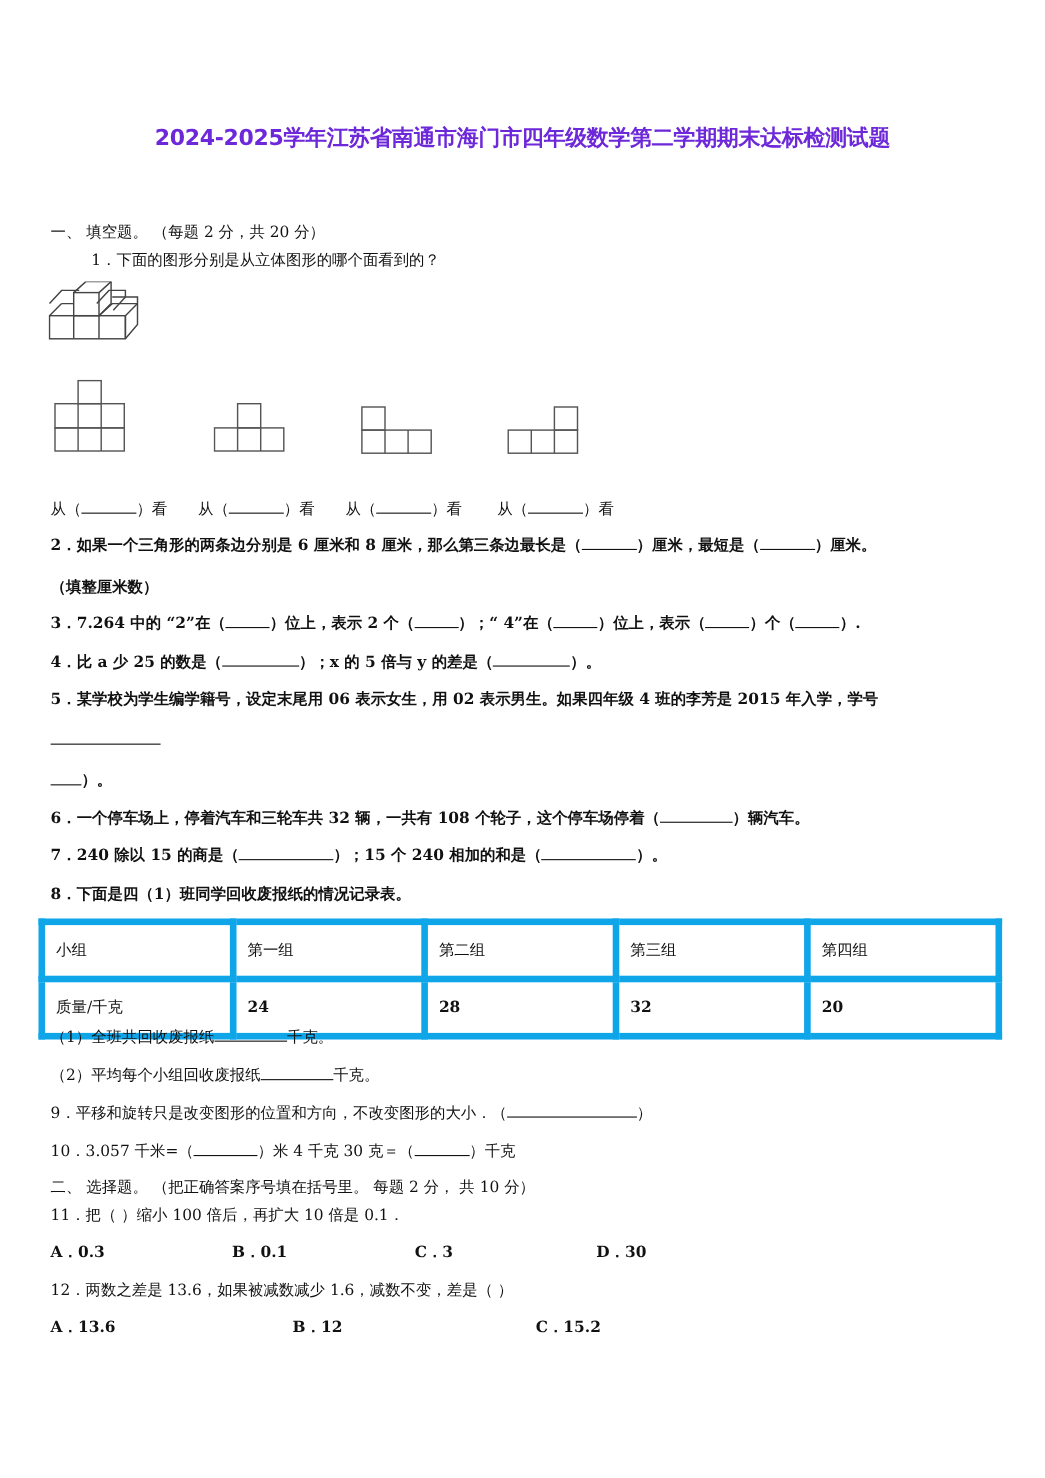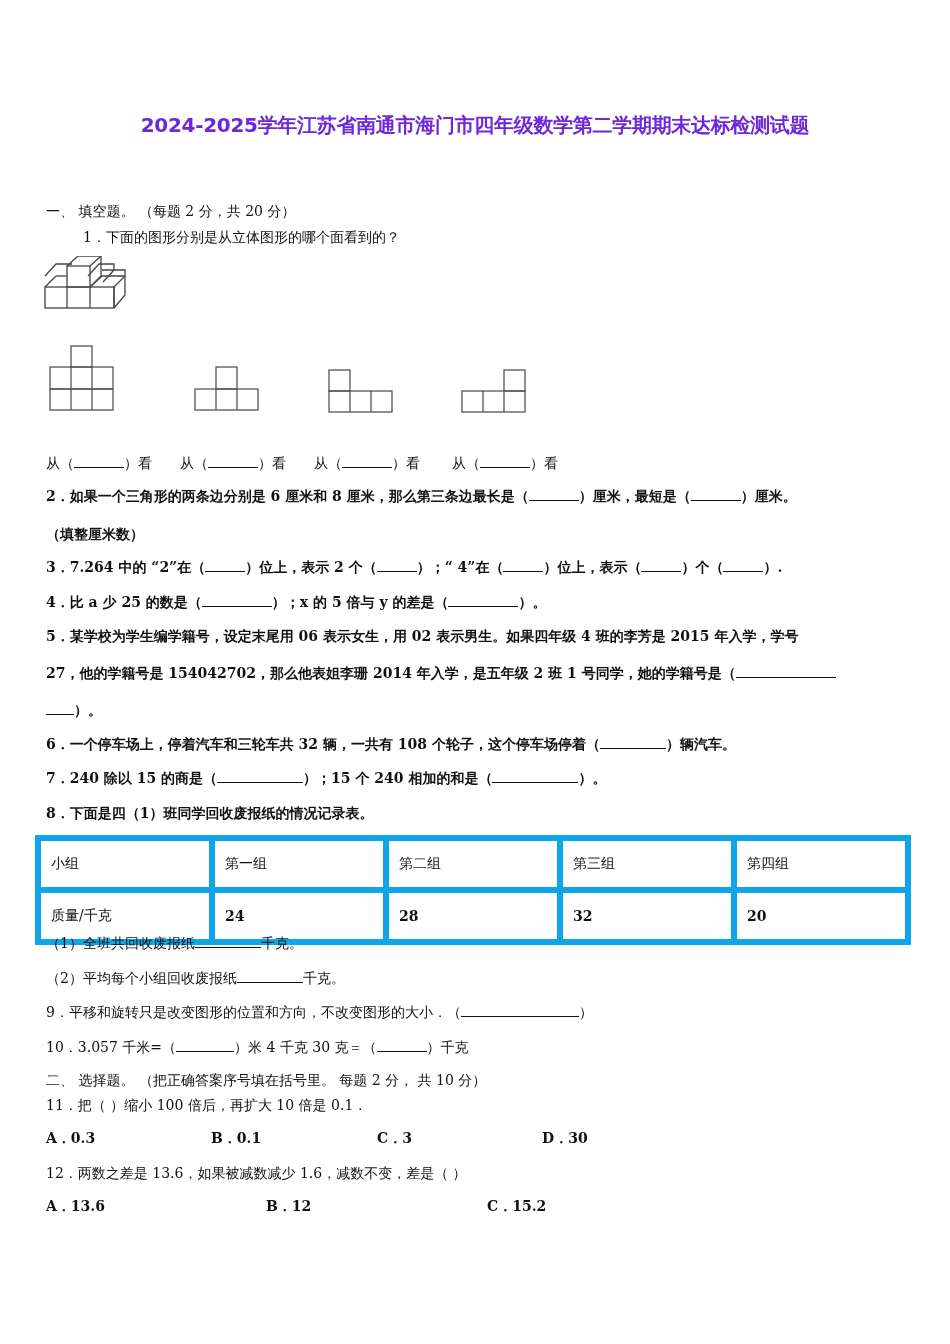--- a/index.html
+++ b/index.html
@@ -106,21 +106,21 @@
 <div class="line bold" style="top:558px;">
   <span>3．7.264 中的 “2”在（</span><span class="blank" style="width:40px"></span><span>）位上，表示 2 个（</span><span class="blank" style="width:40px"></span><span>）；“  4”在（</span><span class="blank" style="width:40px"></span><span>）位上，表示（</span><span class="blank" style="width:40px"></span><span>）个（</span><span class="blank" style="width:40px"></span><span>）.</span>
 </div>
 
 <div class="line bold" style="top:593px;">
   <span>4．比 a 少 25 的数是（</span><span class="blank" style="width:70px"></span><span>）；x 的 5 倍与 y 的差是（</span><span class="blank" style="width:70px"></span><span>）。</span>
 </div>
 
 <div class="line bold" style="top:627px;">5．某学校为学生编学籍号，设定末尾用 06 表示女生，用 02 表示男生。如果四年级 4 班的李芳是 2015 年入学，学号</div>
 <div class="line bold" style="top:664px;">
-  <span>27，他的学籍号是 154042702，那么他表姐李珊 2014 年入学，是五年级 2 班 1 号同学，她的学籍号是（</span><span class="blank" style="width:100px"></span>
+  <span class="blank" style="width:100px"></span>
 </div>
 <div class="line bold" style="top:701px;">
   <span class="blank" style="width:28px"></span><span>）。</span>
 </div>
 
 <div class="line bold" style="top:735px;">
   <span>6．一个停车场上，停着汽车和三轮车共 32 辆，一共有 108 个轮子，这个停车场停着（</span><span class="blank" style="width:66px"></span><span>）辆汽车。</span>
 </div>
 
 <div class="line bold" style="top:769px;">

